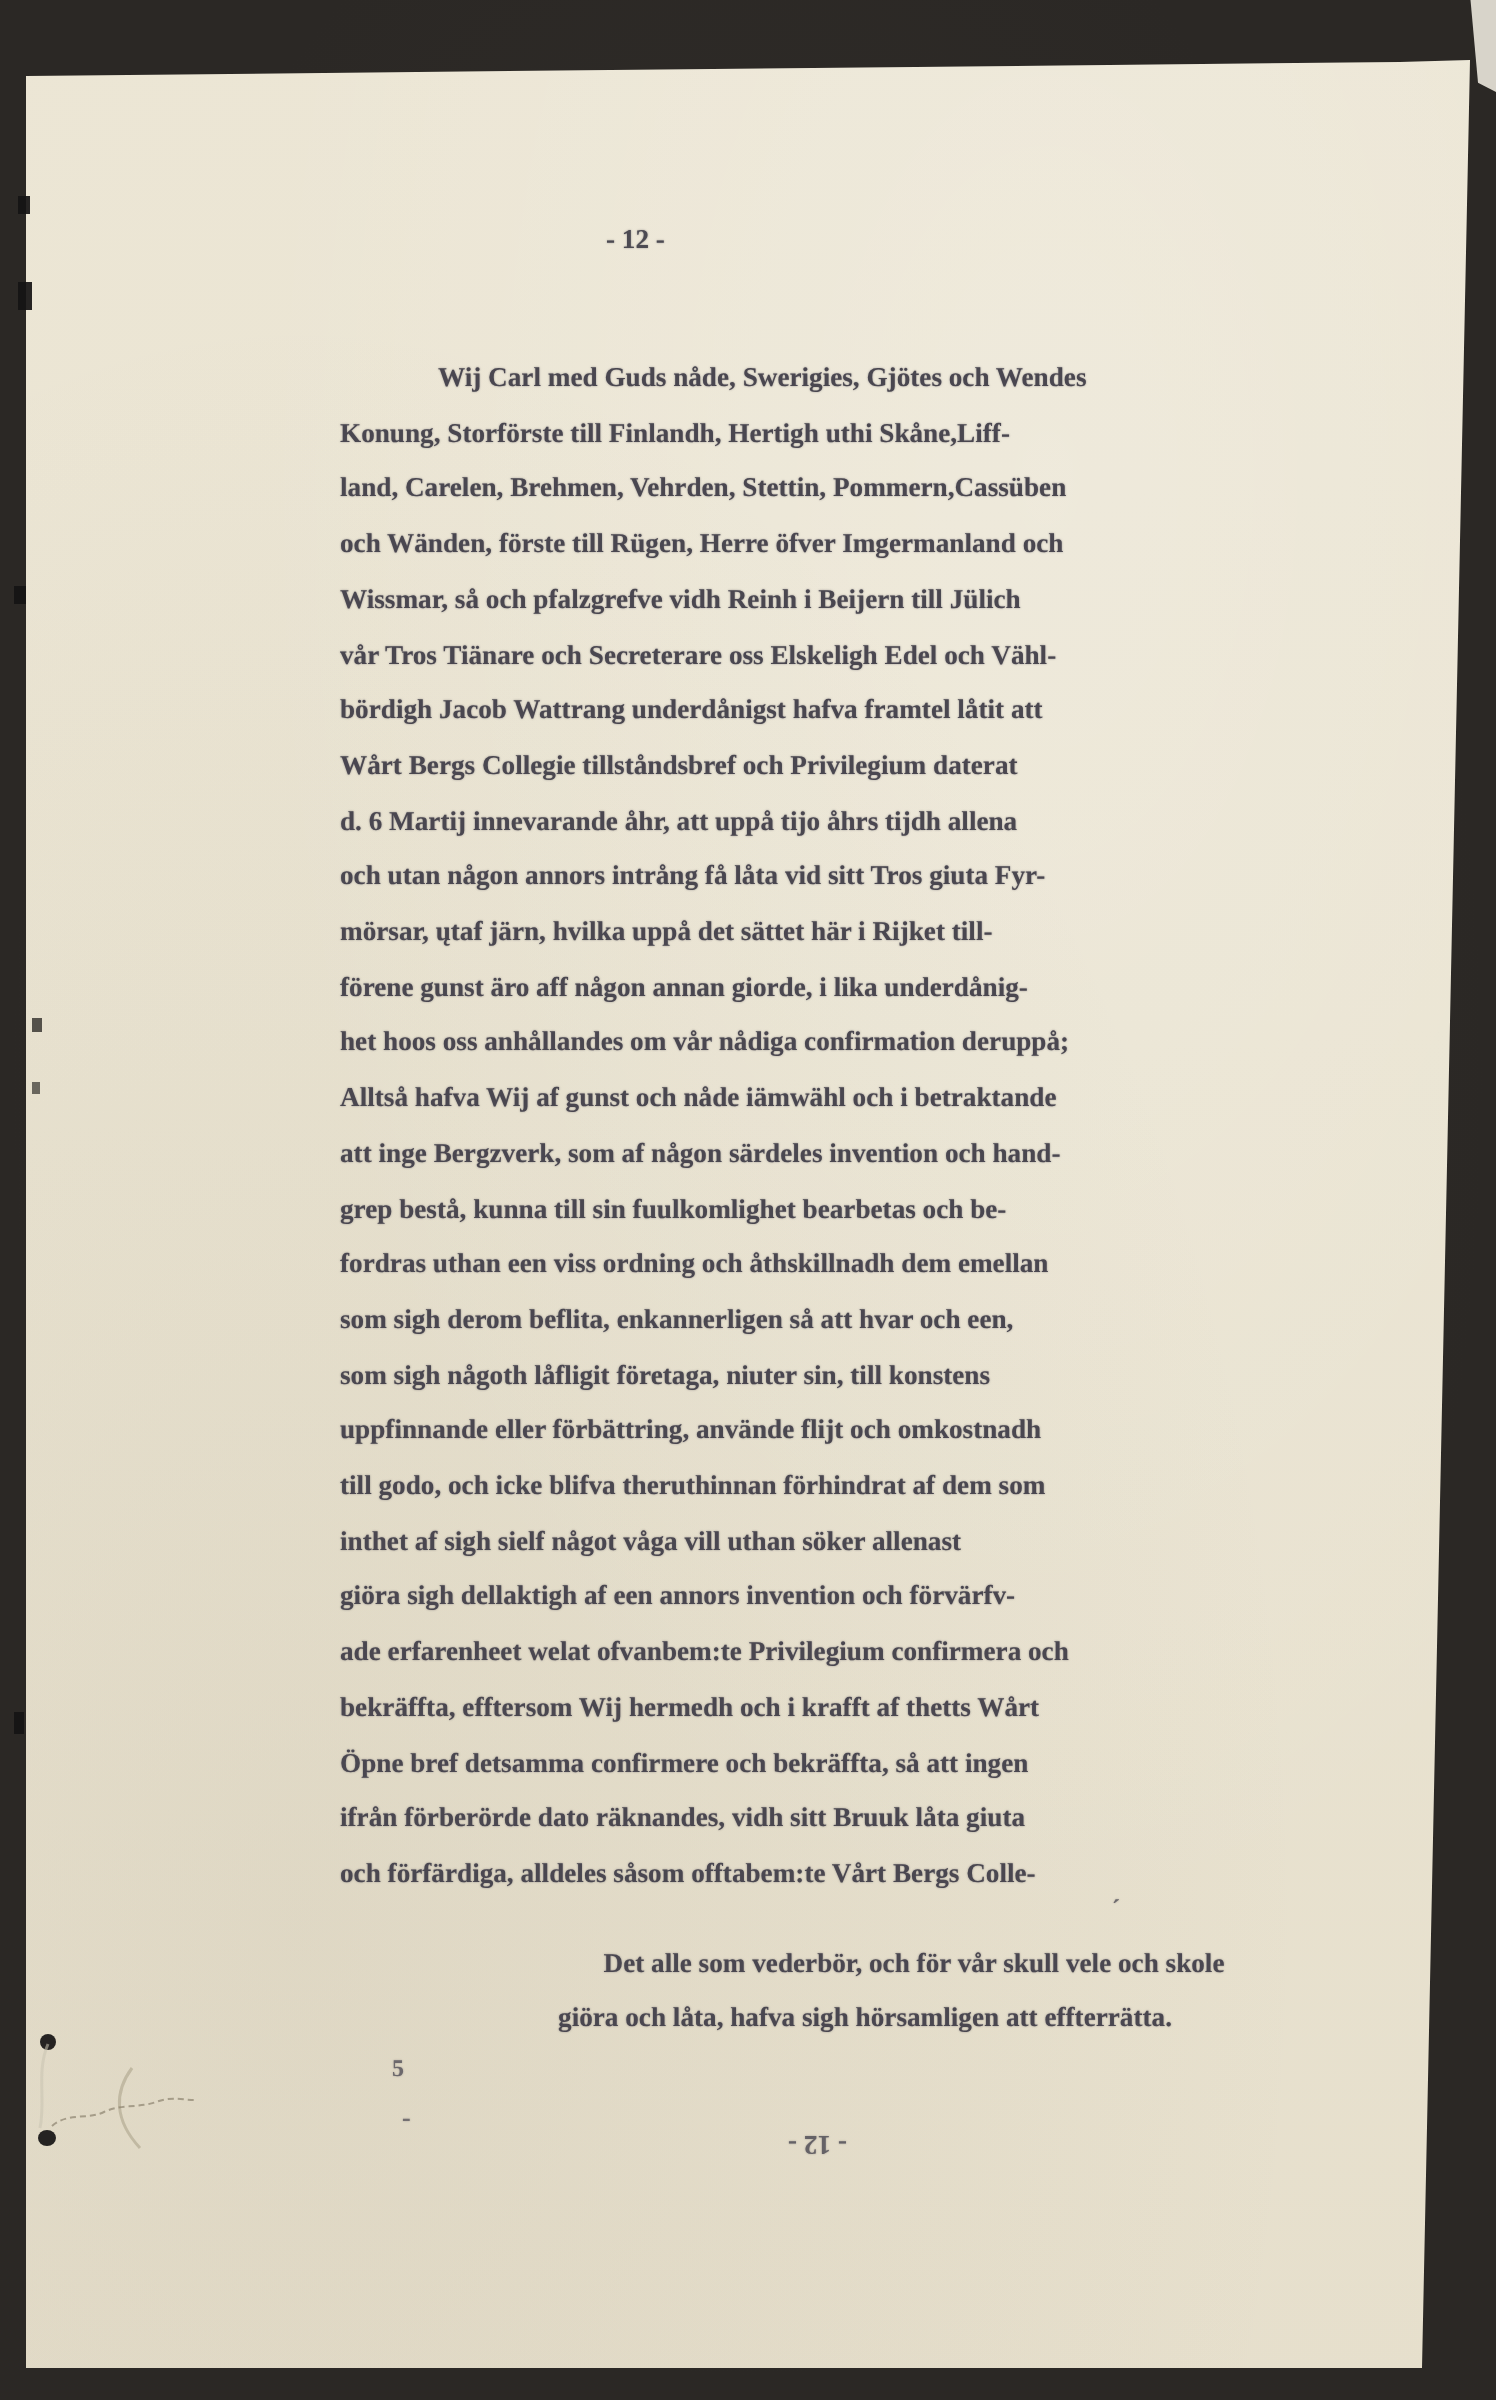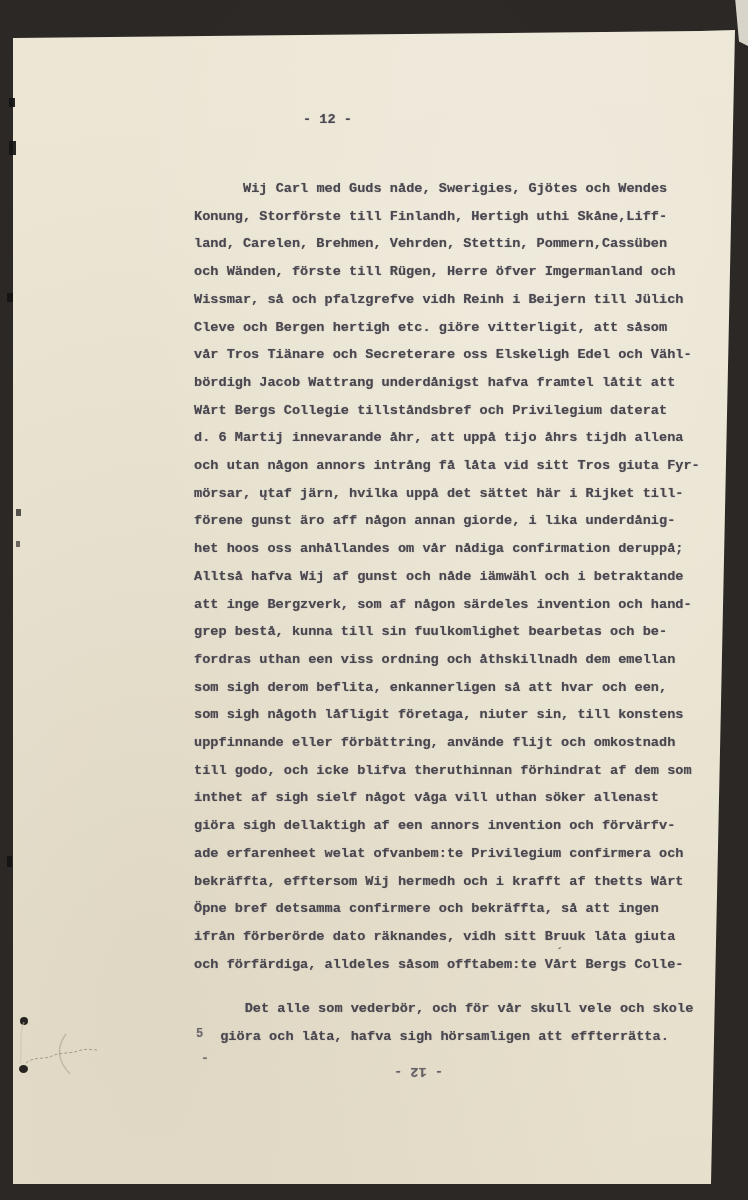--- a/index.html
+++ b/index.html
@@ -1,42 +1,42 @@
 <!DOCTYPE html>
 <html><head>
 <meta charset="utf-8">
 <style>
   html,body{margin:0;padding:0;background:#2b2825;}
   .stage{
     position:relative;width:748px;height:1200px;overflow:hidden;
     background:
       radial-gradient(ellipse at 50% 45%, rgba(70,64,56,.25), rgba(0,0,0,0) 70%),
       #2b2825;
-    font-family:Liberation Mono, monospace;
+    font-family:Liberation Serif, serif;
   }
   .paper{
     position:absolute;left:0;top:0;width:748px;height:1200px;
     clip-path:polygon(13px 38px, 700px 31px, 735px 30px, 711px 1184px, 13px 1184px);
     background:
       radial-gradient(ellipse at 70% 20%, rgba(255,255,255,.18), rgba(255,255,255,0) 55%),
       radial-gradient(ellipse at 20% 80%, rgba(120,105,75,.08), rgba(0,0,0,0) 60%),
       linear-gradient(176deg,#ece6d5 0%, #eae4d2 45%, #e6dfcc 100%);
   }
   .page-number{
     position:absolute;left:303px;top:112px;
     font-size:13.6px;font-weight:bold;color:#4c4a52;
     text-shadow:0 0 1px rgba(70,66,76,.55);
     white-space:pre;
   }
   .text-body{
     position:absolute;left:170px;top:175px;width:525px;
     font-size:13.6px;line-height:27.7px;font-weight:bold;
     color:#4a4750;text-shadow:0 0 1px rgba(70,66,76,.55);
   }
-  .para .line{white-space:pre;margin-left:24px;}
+  .para .line{white-space:pre;}
   .para .line:first-child{text-indent:49px;}
   .para + .para{margin-top:17px;text-align:center;}
   .artifact{
     position:absolute;font-weight:bold;color:#504d56;
     text-shadow:0 0 1px rgba(70,66,76,.5);white-space:pre;
   }
   .inverted-stamp{left:394px;top:1064px;font-size:13.6px;transform:rotate(180deg);opacity:.85;}
   .overtype-five{left:196px;top:1027px;font-size:12px;opacity:.8;}
   .stray-dash{left:201px;top:1051px;font-size:13px;opacity:.75;}
   .accent-mark{left:556px;top:947px;font-size:12px;opacity:.8;}
@@ -64,21 +64,20 @@
 
   <div class="paper">
     <div class="page-number">- 12 -</div>
     <div class="text-body">
         <div class="para">
           <div class="line">Wij Carl med Guds nåde, Swerigies, Gjötes och Wendes</div>
           <div class="line">Konung, Storförste till Finlandh, Hertigh uthi Skåne,Liff-</div>
           <div class="line">land, Carelen, Brehmen, Vehrden, Stettin, Pommern,Cassüben</div>
           <div class="line">och Wänden, förste till Rügen, Herre öfver Imgermanland och</div>
           <div class="line">Wissmar, så och pfalzgrefve vidh Reinh i Beijern till Jülich</div>
-          <div class="line">Cleve och Bergen hertigh etc. giöre vitterligit, att såsom</div>
           <div class="line">vår Tros Tiänare och Secreterare oss Elskeligh Edel och Vähl-</div>
           <div class="line">bördigh Jacob Wattrang underdånigst hafva framtel låtit att</div>
           <div class="line">Wårt Bergs Collegie tillståndsbref och Privilegium daterat</div>
           <div class="line">d. 6 Martij innevarande åhr, att uppå tijo åhrs tijdh allena</div>
           <div class="line">och utan någon annors intrång få låta vid sitt Tros giuta Fyr-</div>
           <div class="line">mörsar, ųtaf järn, hvilka uppå det sättet här i Rijket till-</div>
           <div class="line">förene gunst äro aff någon annan giorde, i lika underdånig-</div>
           <div class="line">het hoos oss anhållandes om vår nådiga confirmation deruppå;</div>
           <div class="line">Alltså hafva Wij af gunst och nåde iämwähl och i betraktande</div>
           <div class="line">att inge Bergzverk, som af någon särdeles invention och hand-</div>

